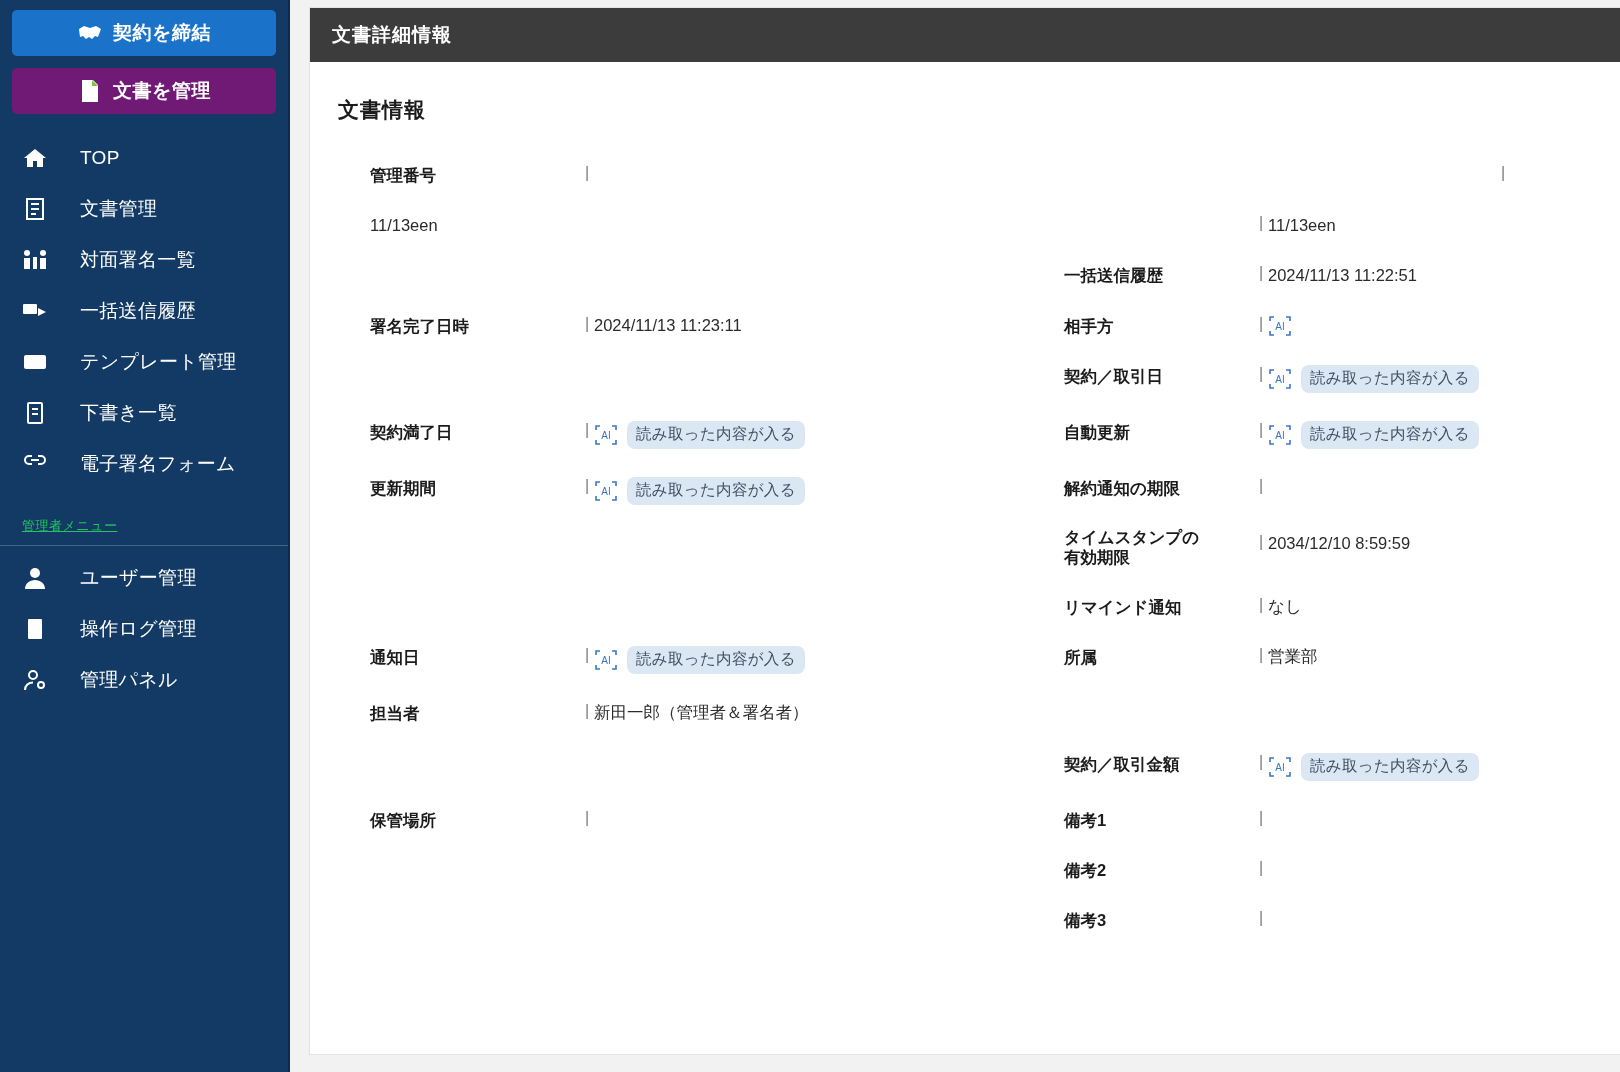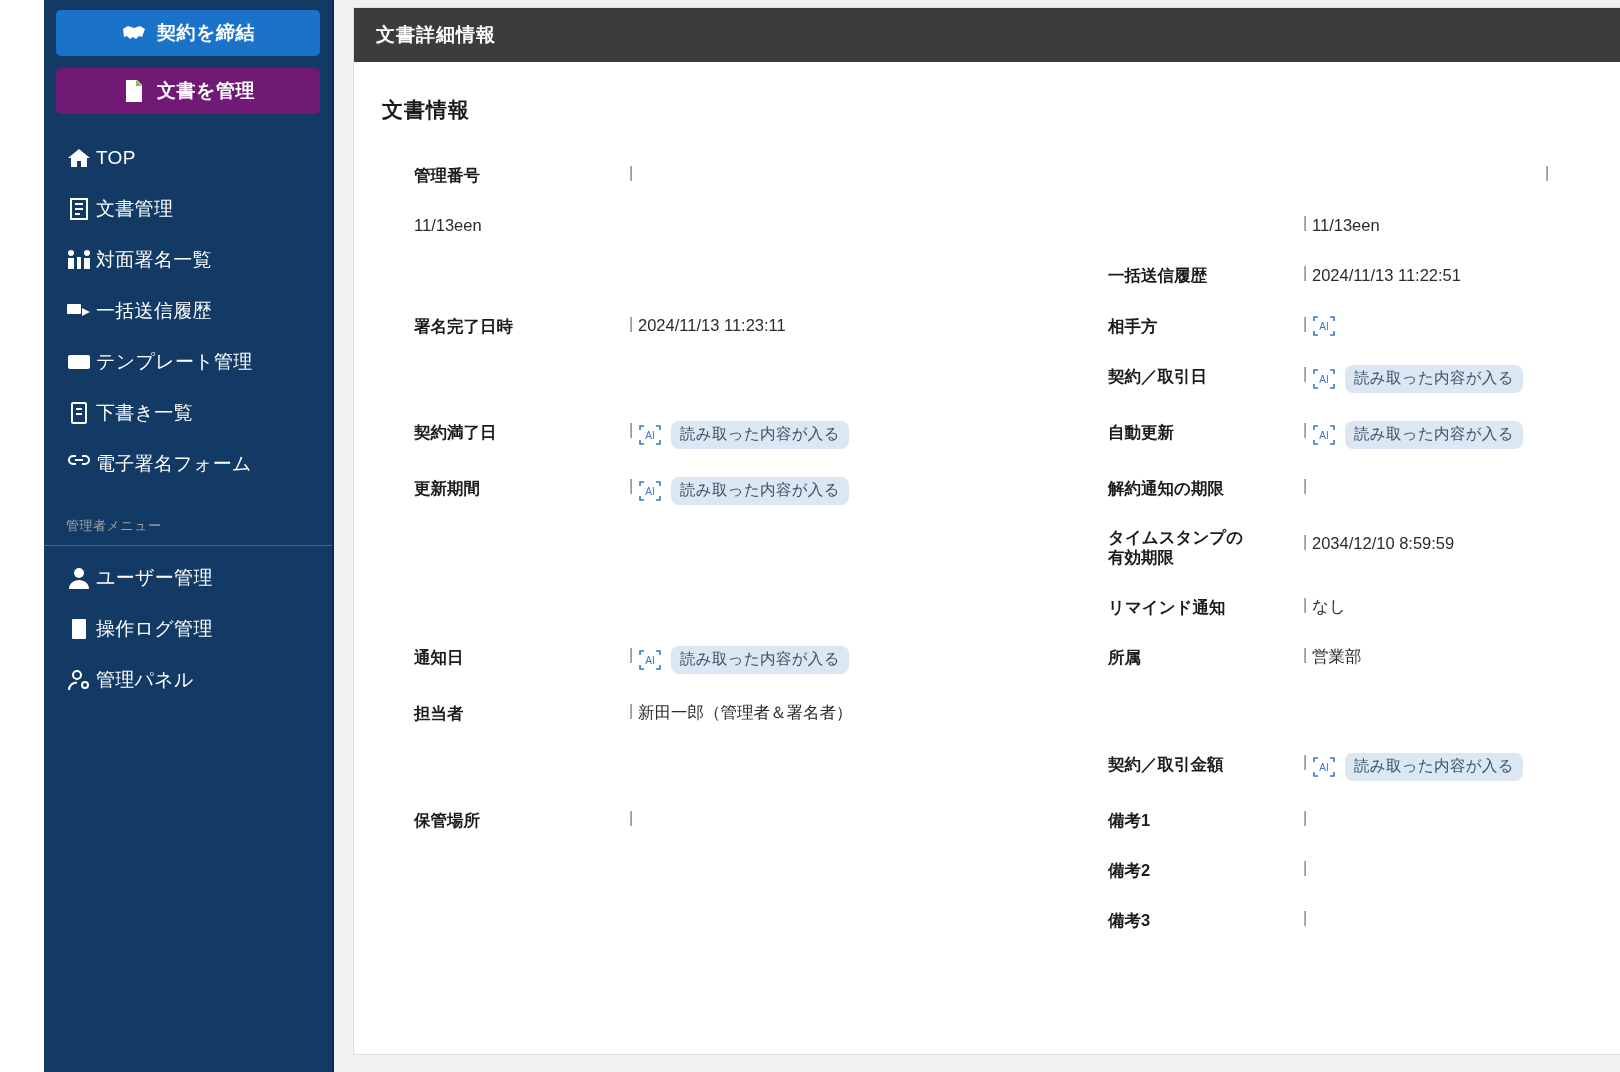--- a/index.html
+++ b/index.html
@@ -14,21 +14,20 @@
     overflow: hidden;
     position: relative;
   }
   .app {
     position: absolute;
     left: 0; top: 0;
     width: 1473px;
     height: 1072px;
     display: flex;
     background: #ffffff;
-    margin-left: 44px;
   }
 
   
   .sidebar {
     width: 290px;
     min-width: 290px;
     background: #123a64;
     color: #ffffff;
     padding: 0;
     position: relative;
@@ -62,42 +61,43 @@
     margin-bottom: 18px;
   }
   .nav-list {
     list-style: none;
     margin: 0;
     padding: 0 0 0 0;
   }
   .nav-item {
     display: flex;
     align-items: center;
-    gap: 4px;
+    gap: 32px;
     padding: 0 0 0 22px;
     height: 51px;
     font-size: 19px;
     color: #ffffff;
     cursor: pointer;
     letter-spacing: 0.3px;
   }
   .nav-icon {
     width: 26px;
     height: 26px;
     display: inline-flex;
     align-items: center;
     justify-content: center;
     flex: none;
   }
   .nav-icon svg { display: block; }
   .admin-section-label {
     font-size: 13px;
-    color: #a3a3a3;
+    color: #22c55e;
     padding: 28px 0 10px 22px;
     letter-spacing: 0.5px;
+    text-decoration: underline;
   }
   .sidebar-divider {
     height: 1px;
     background: rgba(255,255,255,0.22);
     margin: 0 0 6px 0;
   }
 
   
   .main {
     flex: 1;

